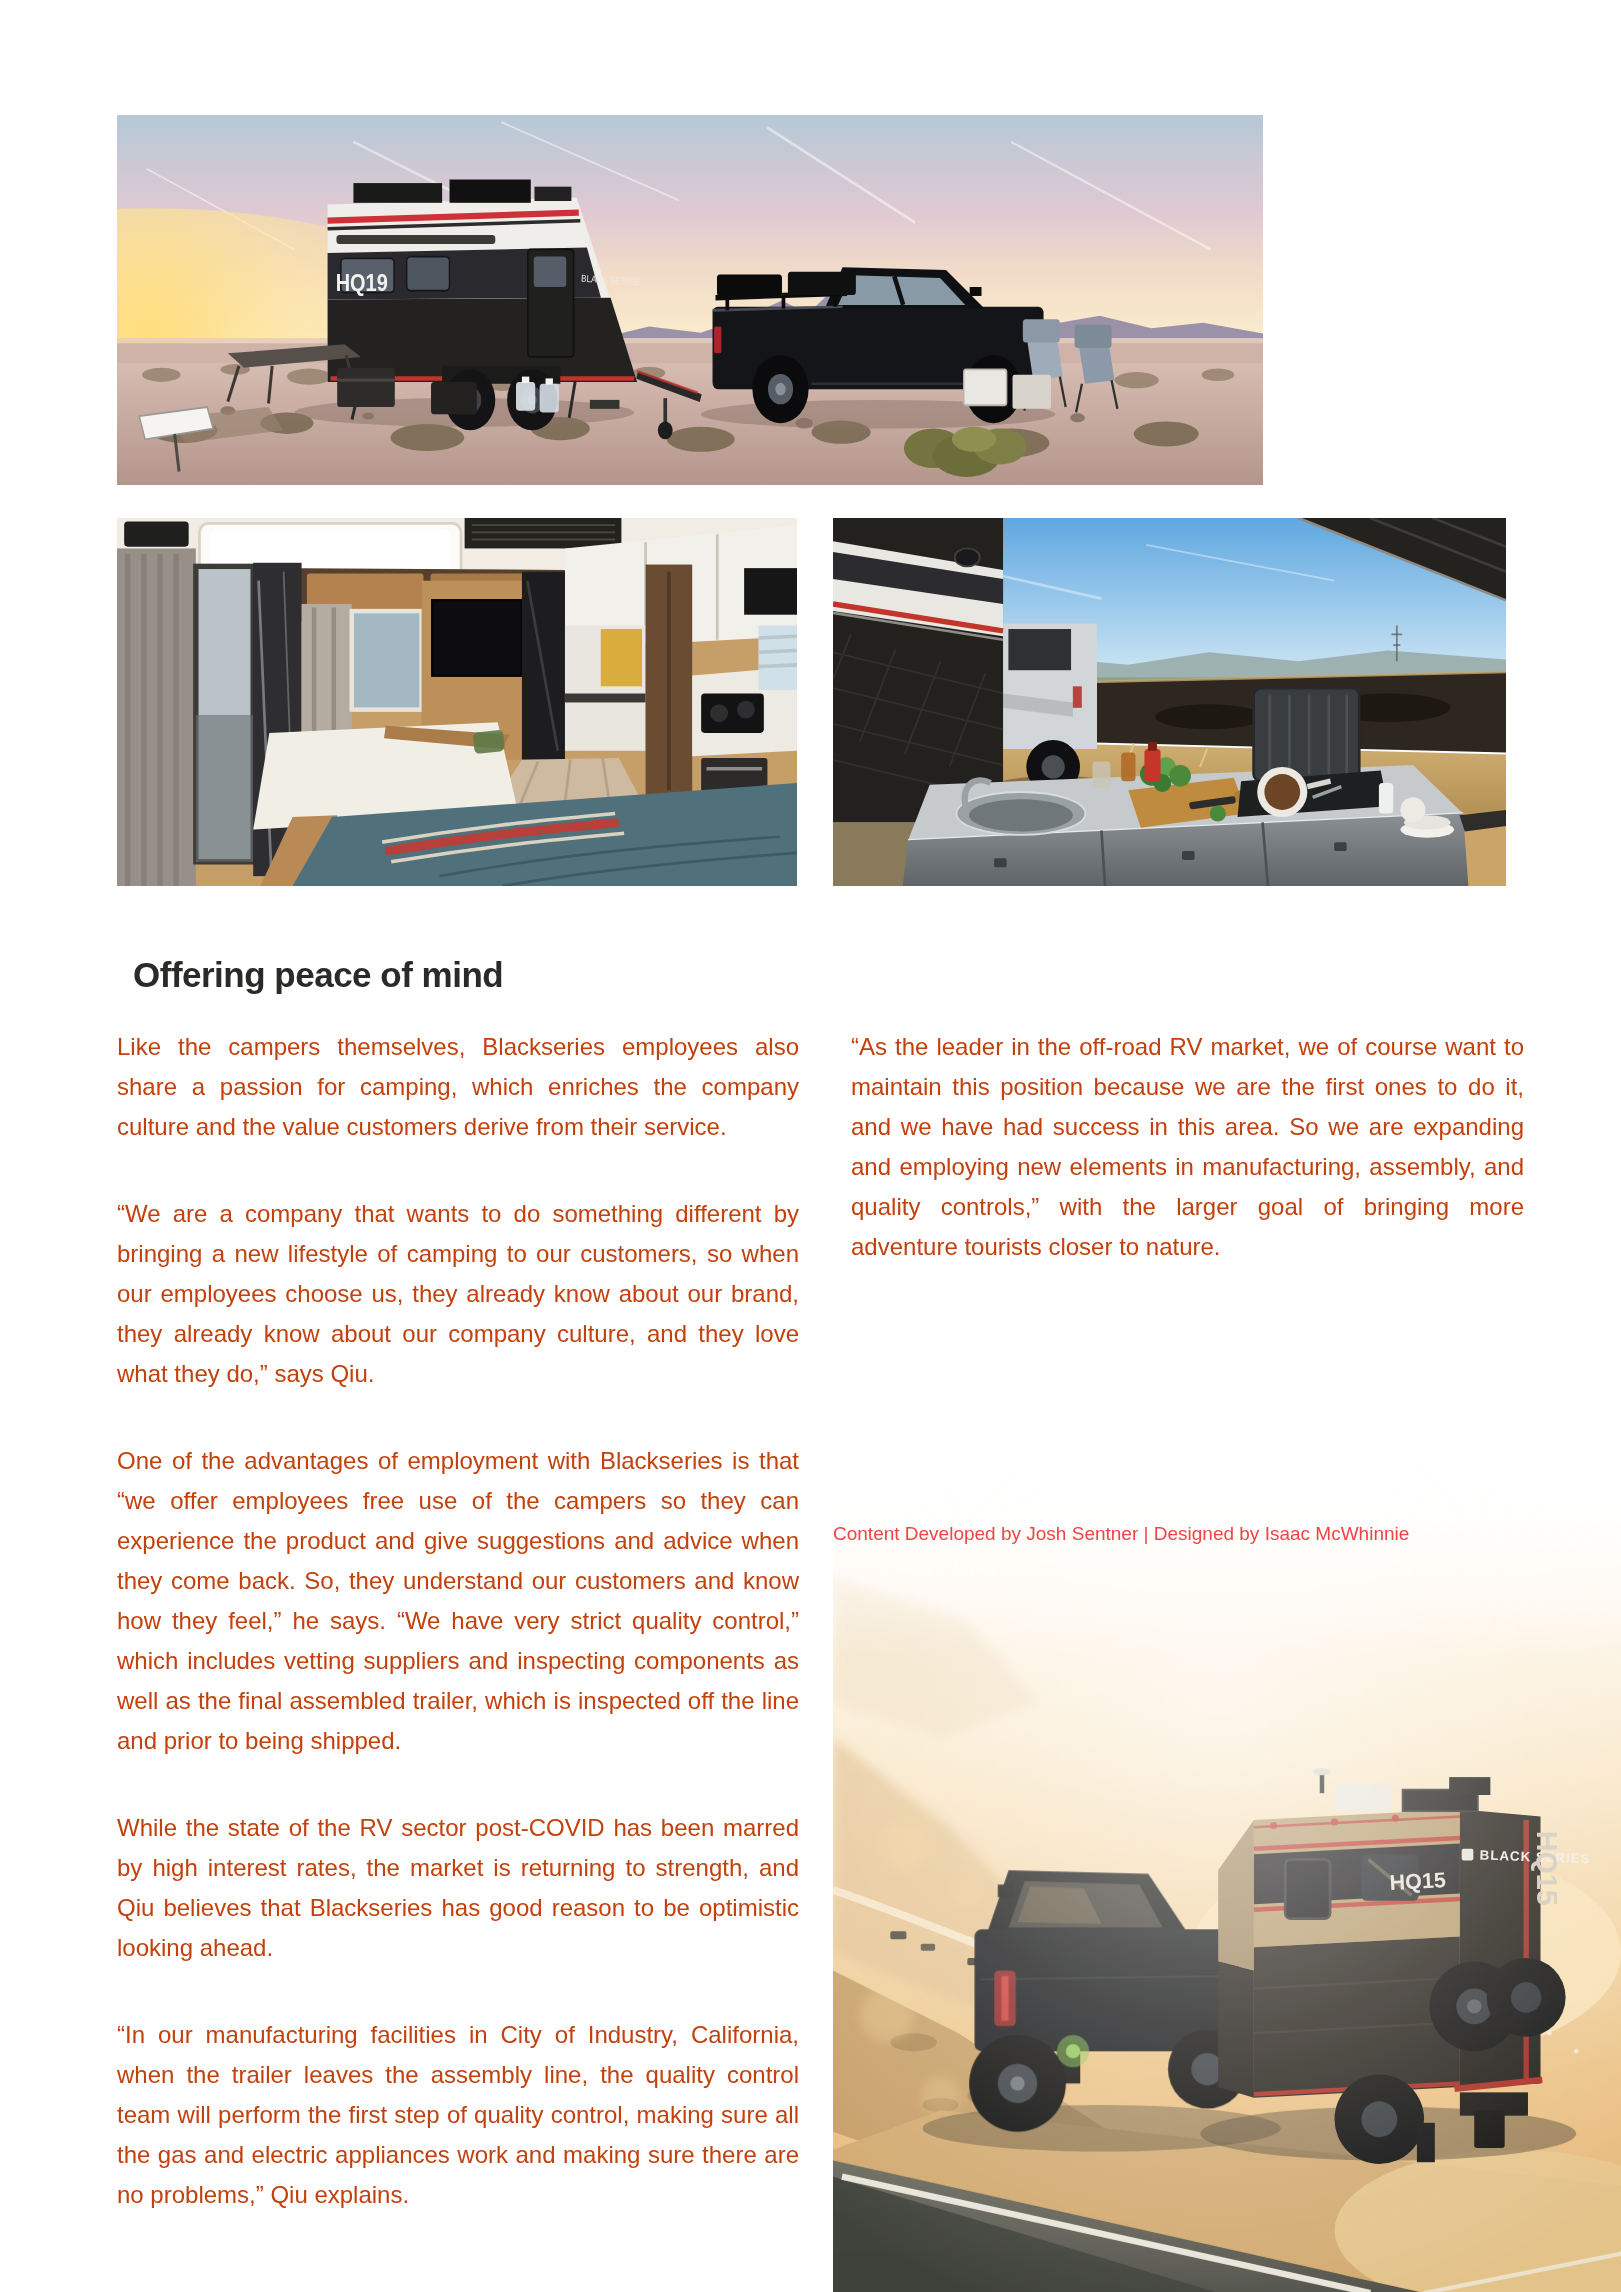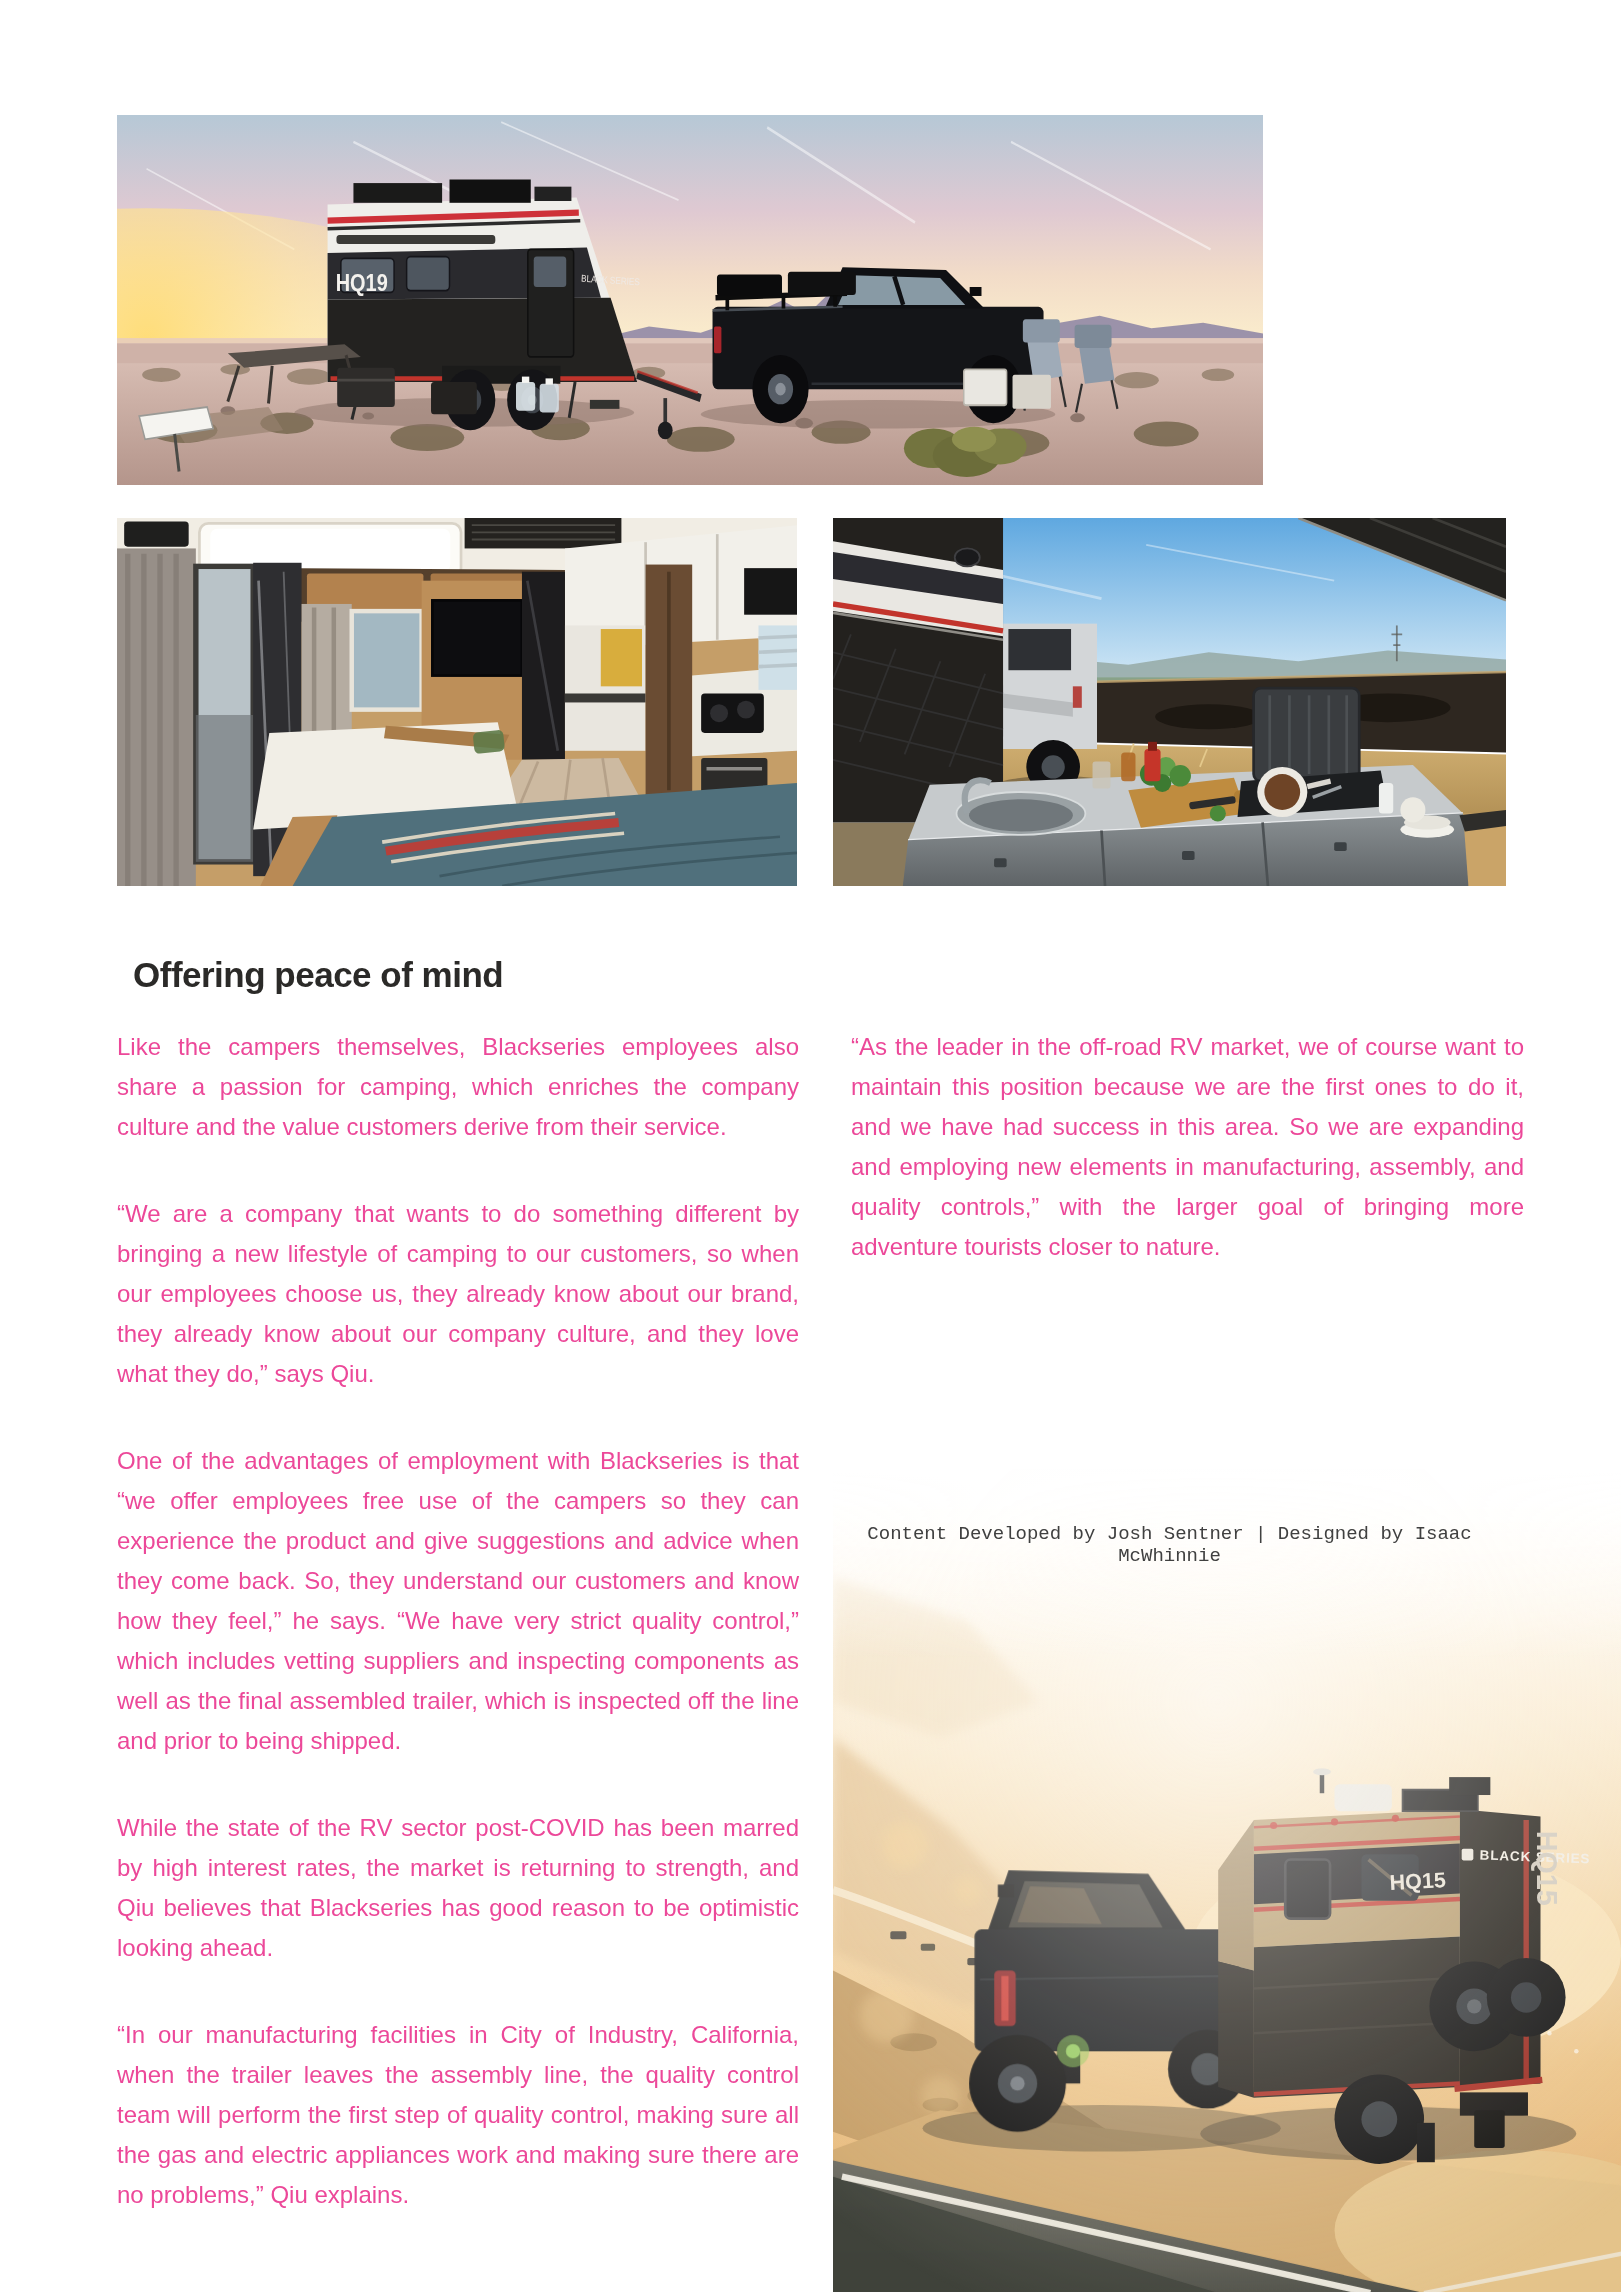--- a/index.html
+++ b/index.html
@@ -7,26 +7,26 @@
         font-family:"Liberation Sans",sans-serif;}
   figure{margin:0;padding:0;position:absolute;overflow:hidden;}
   figure svg{display:block;width:100%;height:100%;}
   .photo-top{left:117px;top:115px;width:1146px;height:370px;}
   .photo-interior{left:117px;top:518px;width:680px;height:368px;}
   .photo-kitchen{left:833px;top:518px;width:673px;height:368px;}
   .photo-coastal{left:833px;top:1469px;width:789px;height:824px;z-index:1;}
   .heading{position:absolute;left:117px;top:939px;margin:16px;z-index:2;
            font-size:35px;font-weight:700;letter-spacing:-0.5px;color:#2b2a28;}
   .col{position:absolute;top:1027px;z-index:2;font-size:24px;line-height:40px;
-       text-align:justify;color:#ec4899;}
+       text-align:justify;color:#c2410c;}
   .col p{margin:0 0 47px 0;}
   .col-left{left:117px;width:682px;}
   .col-right{left:851px;width:673px;}
   .credit{position:absolute;left:833px;top:1523px;width:673px;z-index:3;
-          text-align:center;font-size:19px;color:#404040;font-family:Liberation Mono, monospace;}
+          text-align:left;font-size:19px;color:#ef4444;}
 </style>
 </head>
 <body>
 
 <div class="page">
 
   <figure class="photo-top">
     <svg viewBox="0 0 1551 413" preserveAspectRatio="none">
       <defs>
         <linearGradient id="tsky" x1="0" y1="0" x2="0" y2="1">

